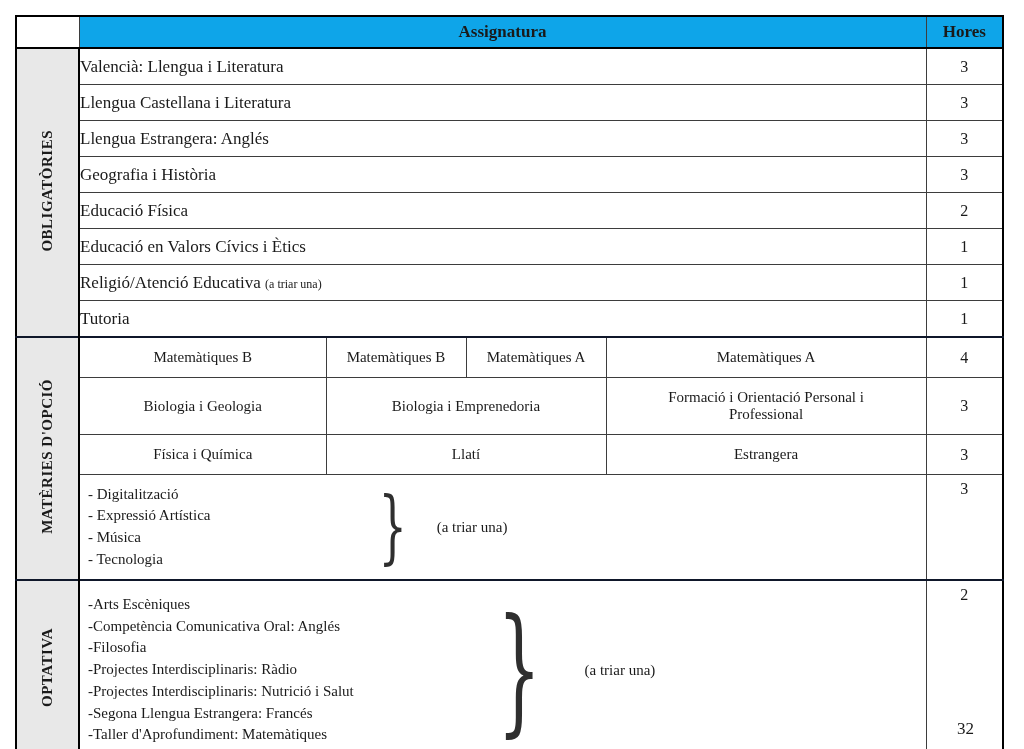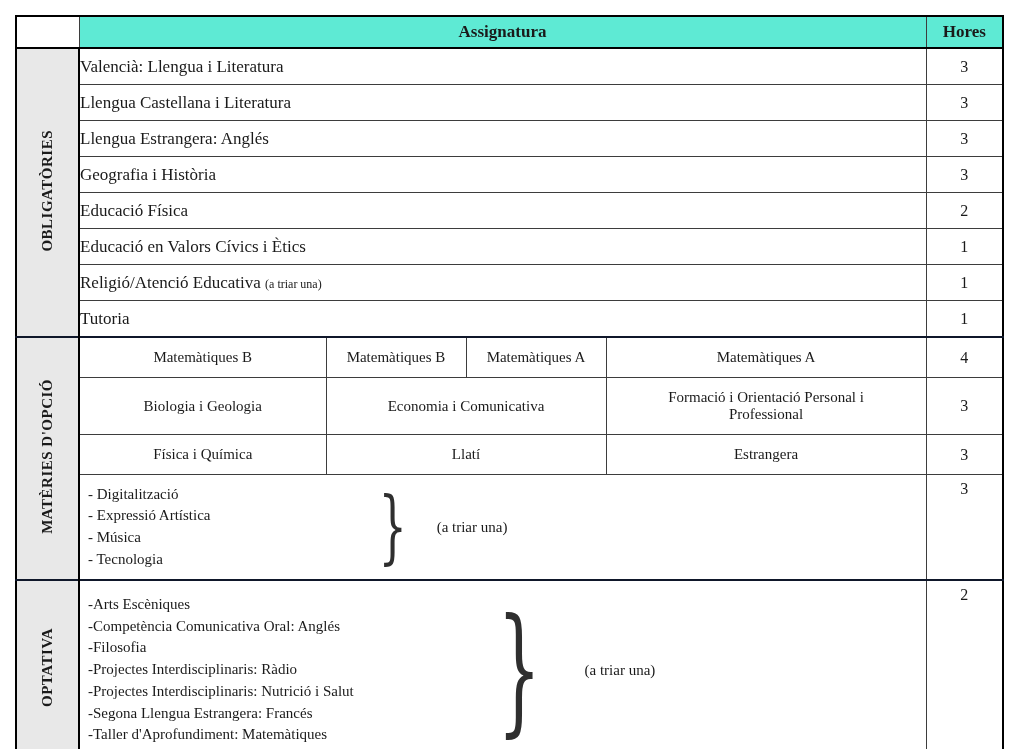--- a/index.html
+++ b/index.html
@@ -38,21 +38,21 @@
   
   tr.rh30 > td { height: 30px; }
   tr.rh35 > td { height: 35px; }
   tr.rh52 > td { height: 52px; }
   tr.rh96 > td { height: 96px; }
   tr.rh170 > td { height: 170px; }
 
   tr.hdr > td { border-bottom: 2px solid #000; }
   tr.sec > td { border-top: 2px solid #0f172a; }
 
-  .fill { background: #5eead4; }
+  .fill { background: #0ea5e9; }
   .corner { background: #ffffff; }
 
   .th { font-weight: bold; font-size: 17px; text-align: center; }
 
   .rot-cell {
     background: #e8e8e8;
     border-right: 2px solid #000;
     text-align: center;
   }
   .rot {
@@ -169,21 +169,21 @@
         <div class="rot">MATÈRIES D'OPCIÓ</div>
       </td>
       <td class="opt-cell">Matemàtiques B</td>
       <td class="opt-cell">Matemàtiques B</td>
       <td class="opt-cell">Matemàtiques A</td>
       <td class="opt-cell">Matemàtiques A</td>
       <td class="hores">4</td>
     </tr>
     <tr class="rh52">
       <td class="opt-cell">Biologia i Geologia</td>
-      <td colspan="2" class="opt-cell">Economia i Comunicativa</td>
+      <td colspan="2" class="opt-cell">Biologia i Emprenedoria</td>
       <td class="opt-cell pad-wide">Formació i Orientació Personal i Professional</td>
       <td class="hores">3</td>
     </tr>
     <tr class="rh35">
       <td class="opt-cell">Física i Química</td>
       <td colspan="2" class="opt-cell">Llatí</td>
       <td class="opt-cell">Estrangera</td>
       <td class="hores">3</td>
     </tr>
     <tr class="rh96">
@@ -219,13 +219,14 @@
           </div>
           <span class="brace brace-lg">}</span>
           <span class="note note-m2">(a triar una)</span>
         </div>
       </td>
       <td class="hores top">2</td>
     </tr>
   </tbody>
     </table>
 
+  <div class="total">32</div>
 </div>
 
 </body></html>

